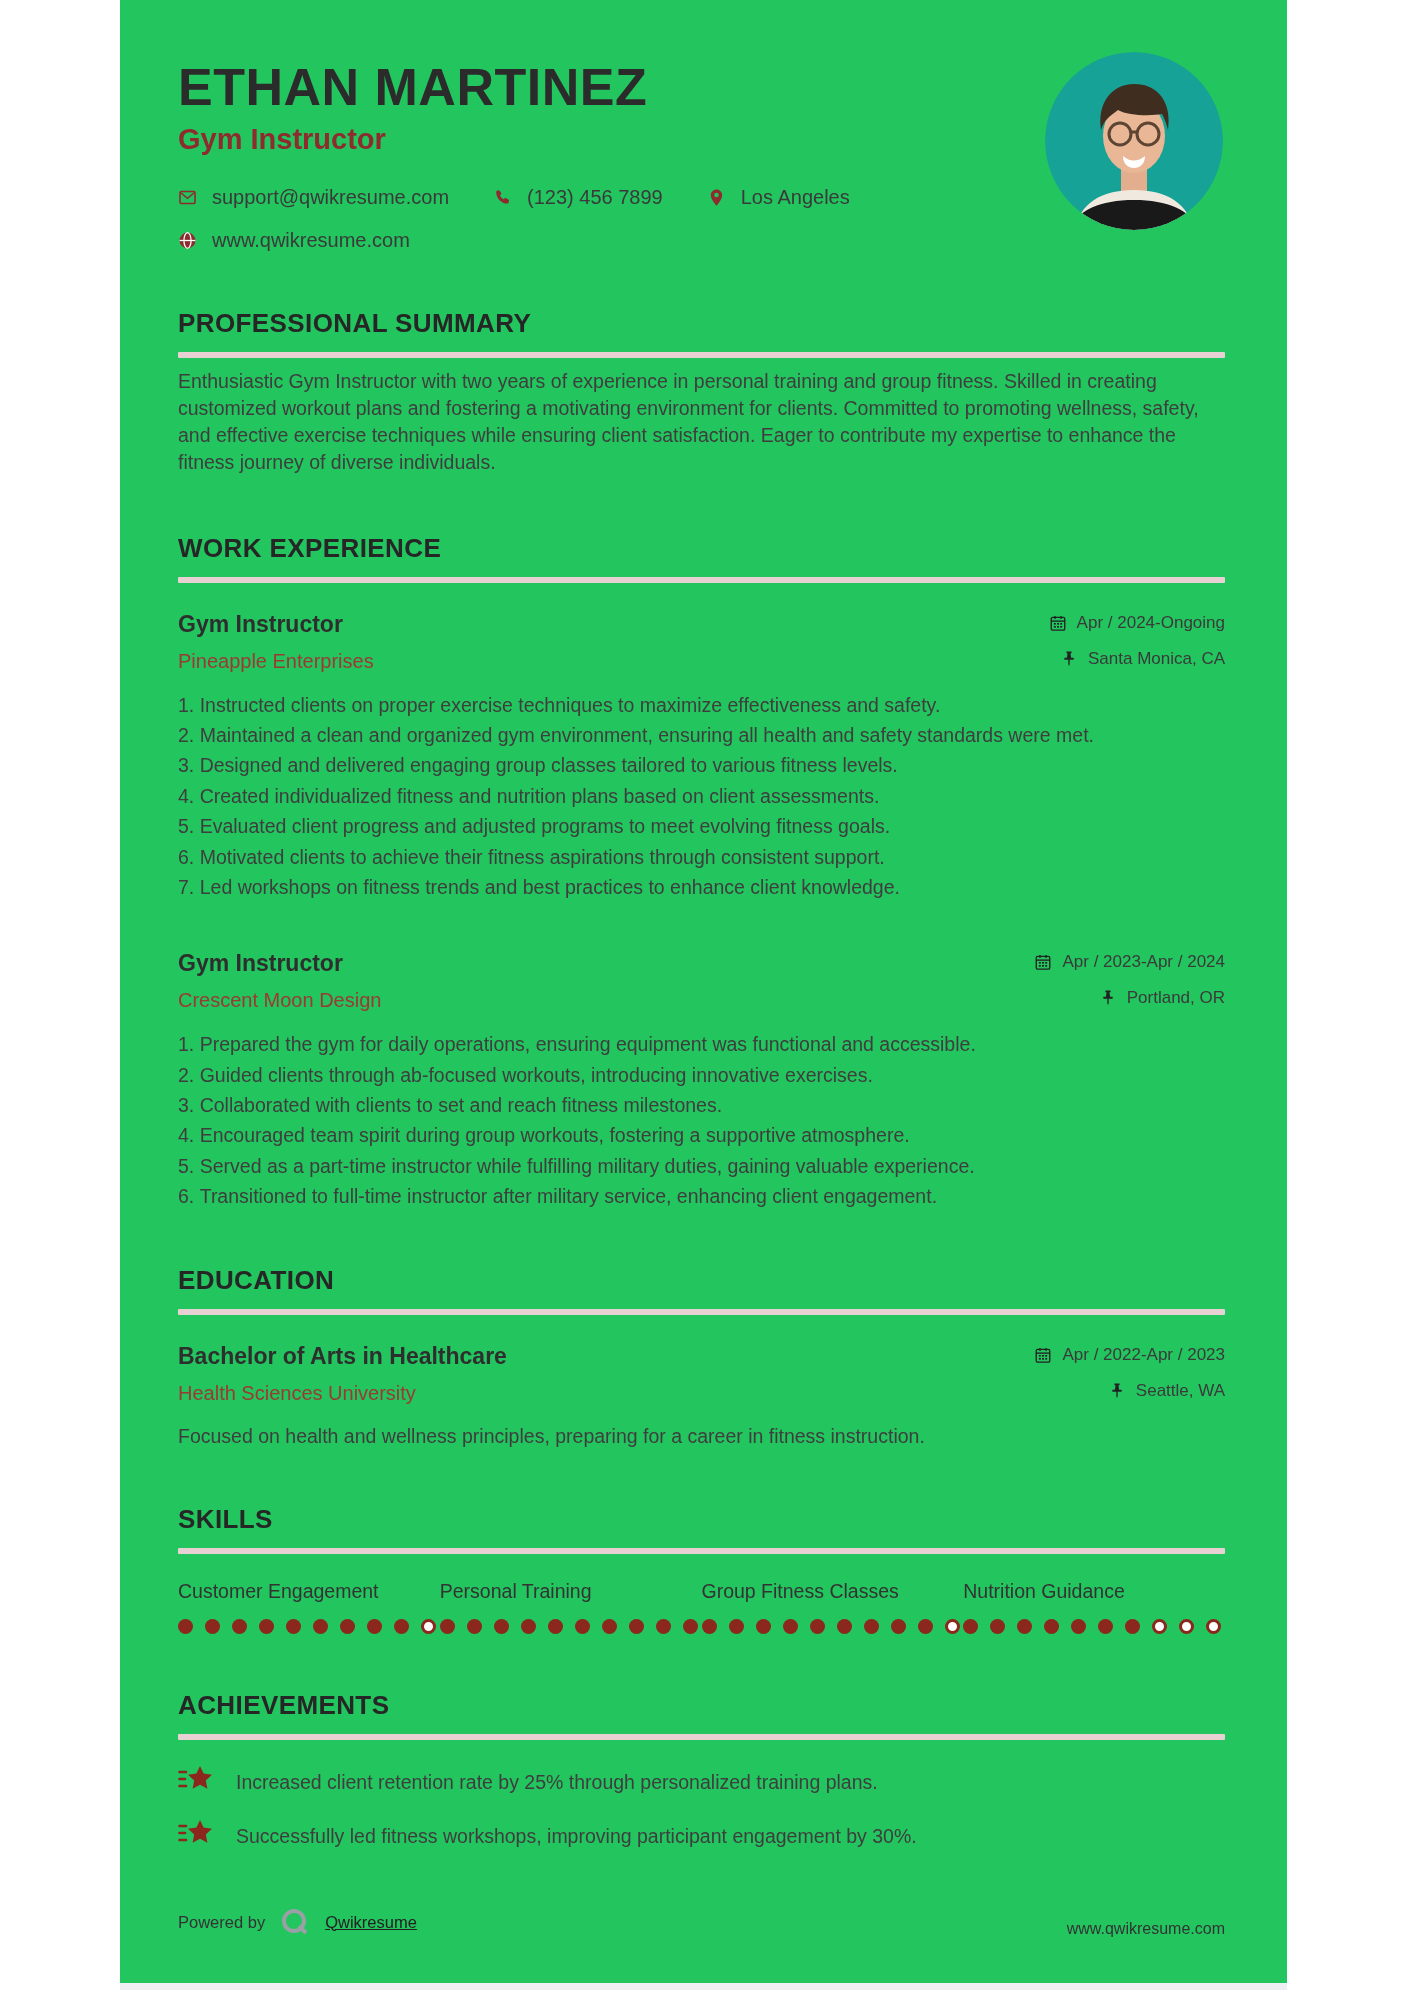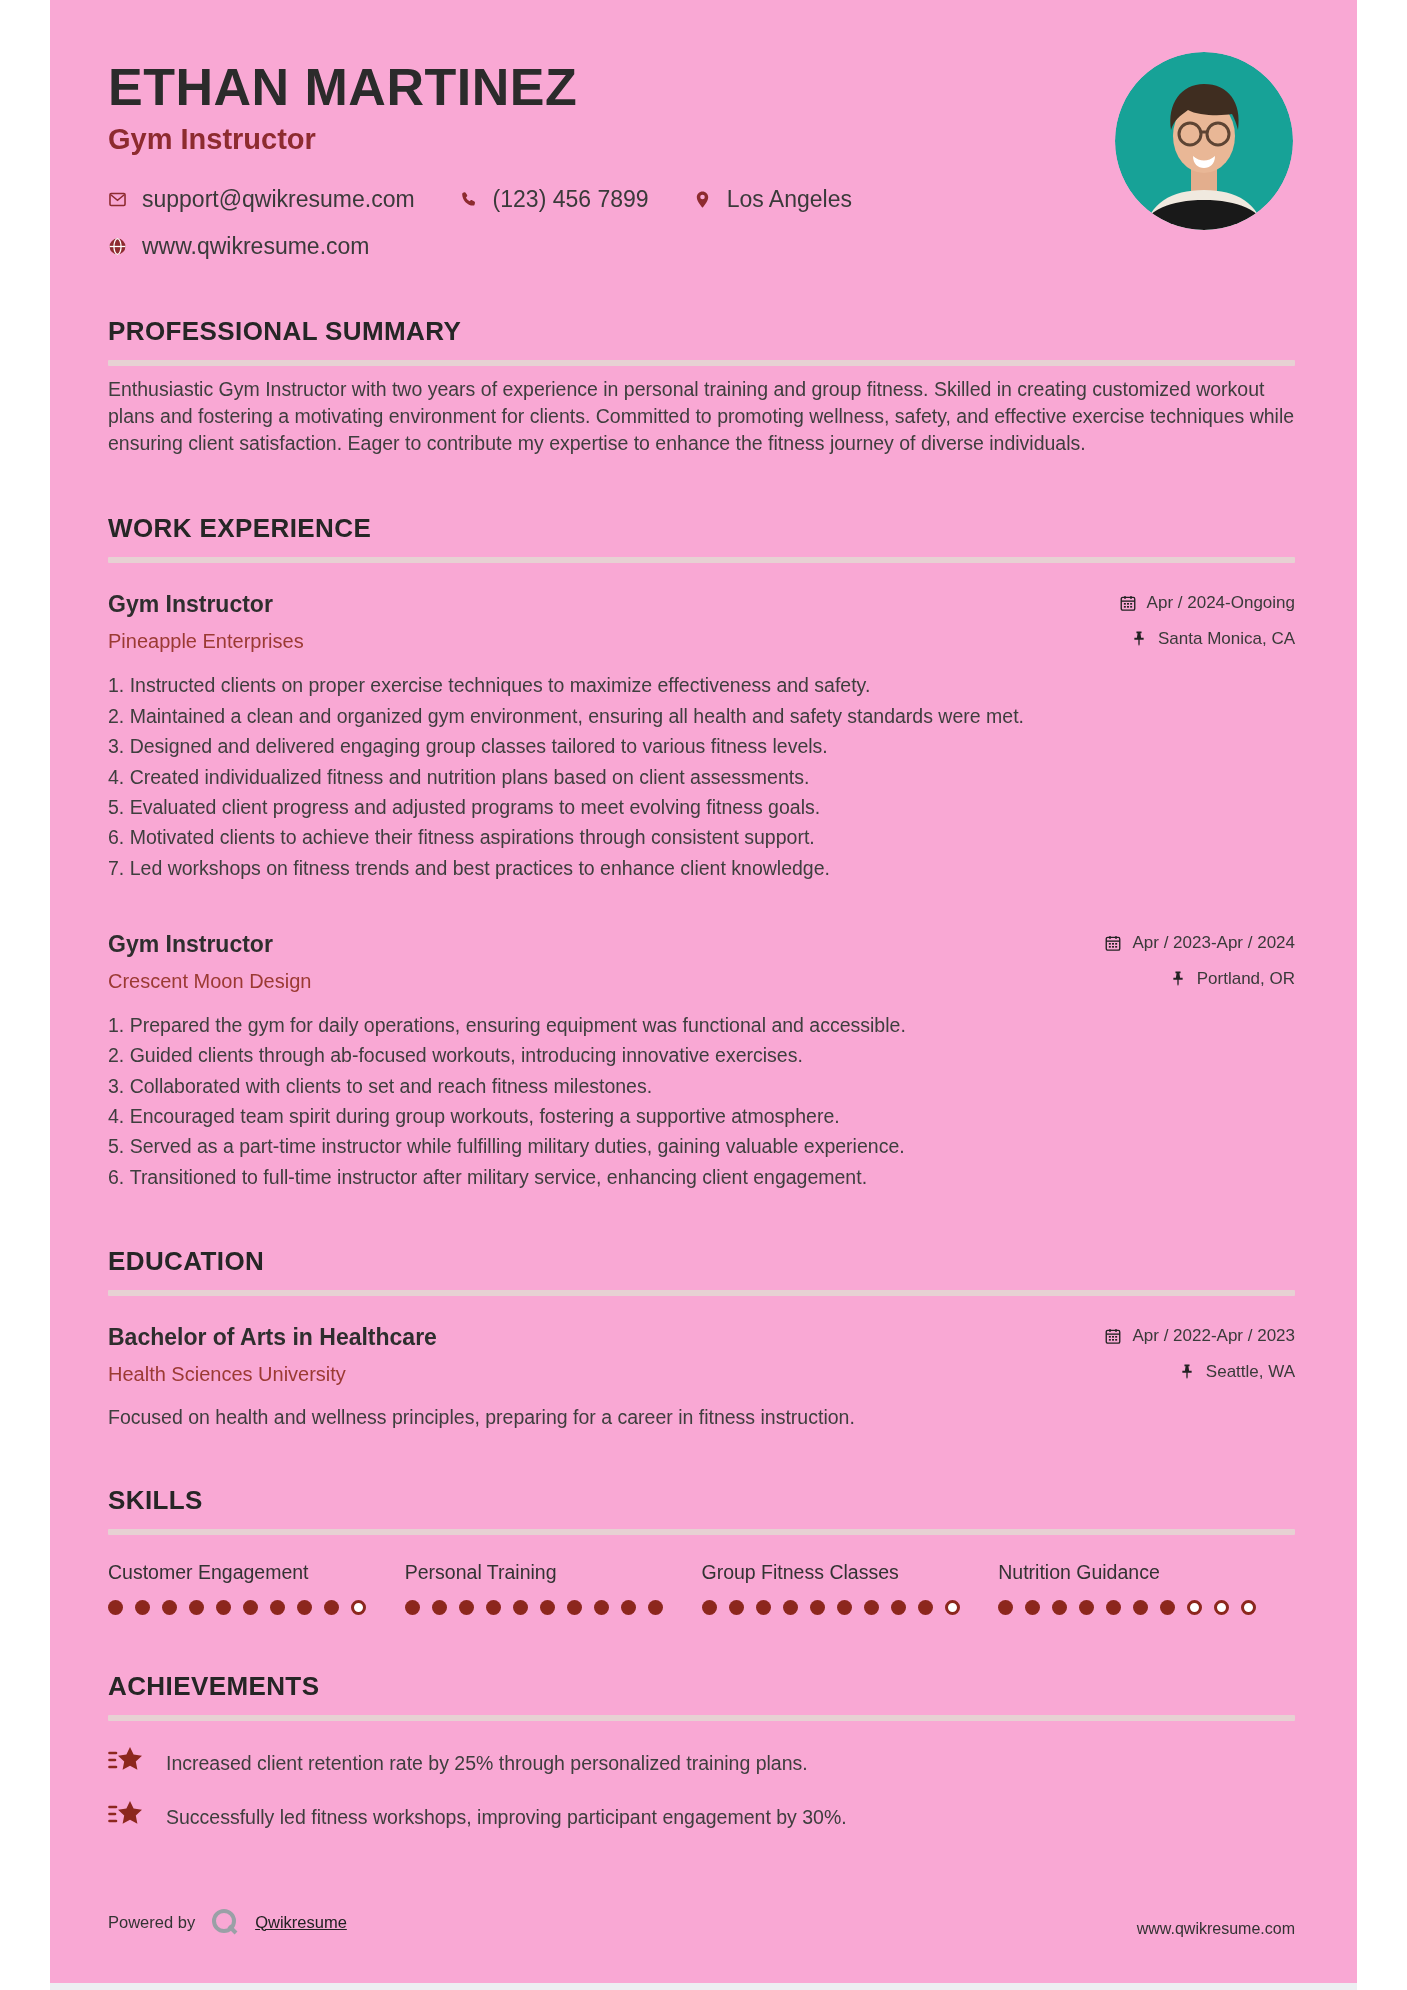--- a/index.html
+++ b/index.html
@@ -1,27 +1,27 @@
 <!DOCTYPE html>
 <html style="--accent: #9B3A33; --accent-dark: #8D2B2F; --dot: #8C271D; --rule: #E7D1D3;"><head>
 <meta charset="utf-8">
 <style>
   * { margin:0; padding:0; box-sizing:border-box; }
   html,body { background:#ffffff; }
   body { font-family:"Liberation Sans","DejaVu Sans",sans-serif; color:#3e3e3e; }
-  .page { position:relative; width:1307px; min-height:1990px; margin:0 auto; background:#f9a8d4; padding:60px 62px 0 58px; overflow:hidden; }
+  .page { position:relative; width:1167px; min-height:1990px; margin:0 auto; background:#22c55e; padding:60px 62px 0 58px; overflow:hidden; }
 
   
   .header { position:relative; }
   .name { font-size:52px; font-weight:800; letter-spacing:.5px; color:#2b2b2b; line-height:1.05; }
   .subtitle { font-size:29px; font-weight:600; color:var(--accent-dark); margin-top:8px; }
   .contact-rows { margin-top:30px; }
   .contact-row { display:flex; align-items:center; gap:44px; margin-top:20px; }
   .contact-row:first-child { margin-top:0; }
-  .contact-item { display:flex; align-items:center; gap:15px; font-size:23px; color:#3a3a3a; }
+  .contact-item { display:flex; align-items:center; gap:15px; font-size:20px; color:#3a3a3a; }
   .ci { width:19px; height:19px; color:var(--accent-dark); flex:0 0 auto; }
   .avatar { position:absolute; top:-8px; right:2px; width:178px; height:178px; border-radius:50%; overflow:hidden; }
 
   
   section { margin-top:56px; }
   .sec-heading { font-size:26px; font-weight:800; letter-spacing:.4px; color:#262626; }
   .rule { height:6px; background:var(--rule); margin-top:13px; border-radius:1px; }
   .summary-text { margin-top:10px; font-size:19.5px; line-height:1.4; color:#3e3e3e; max-width:1290px; }
 
   

